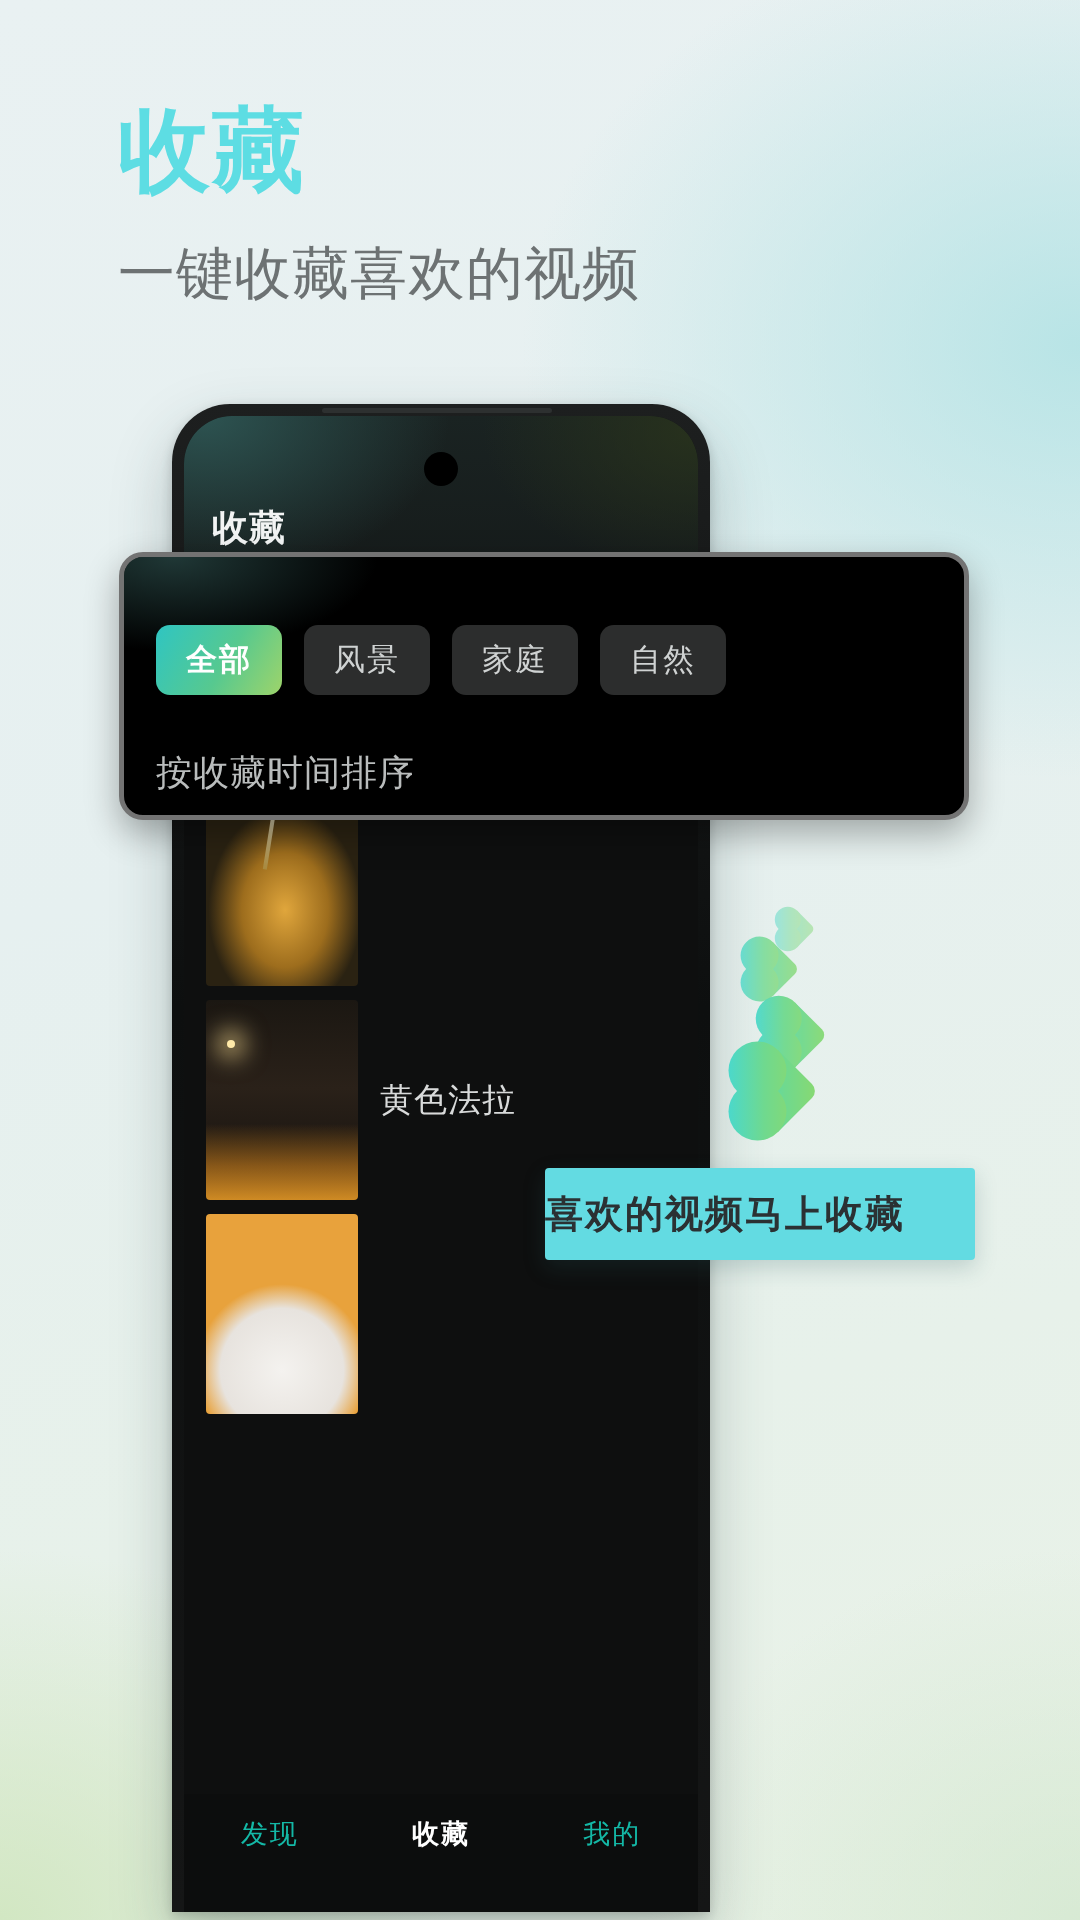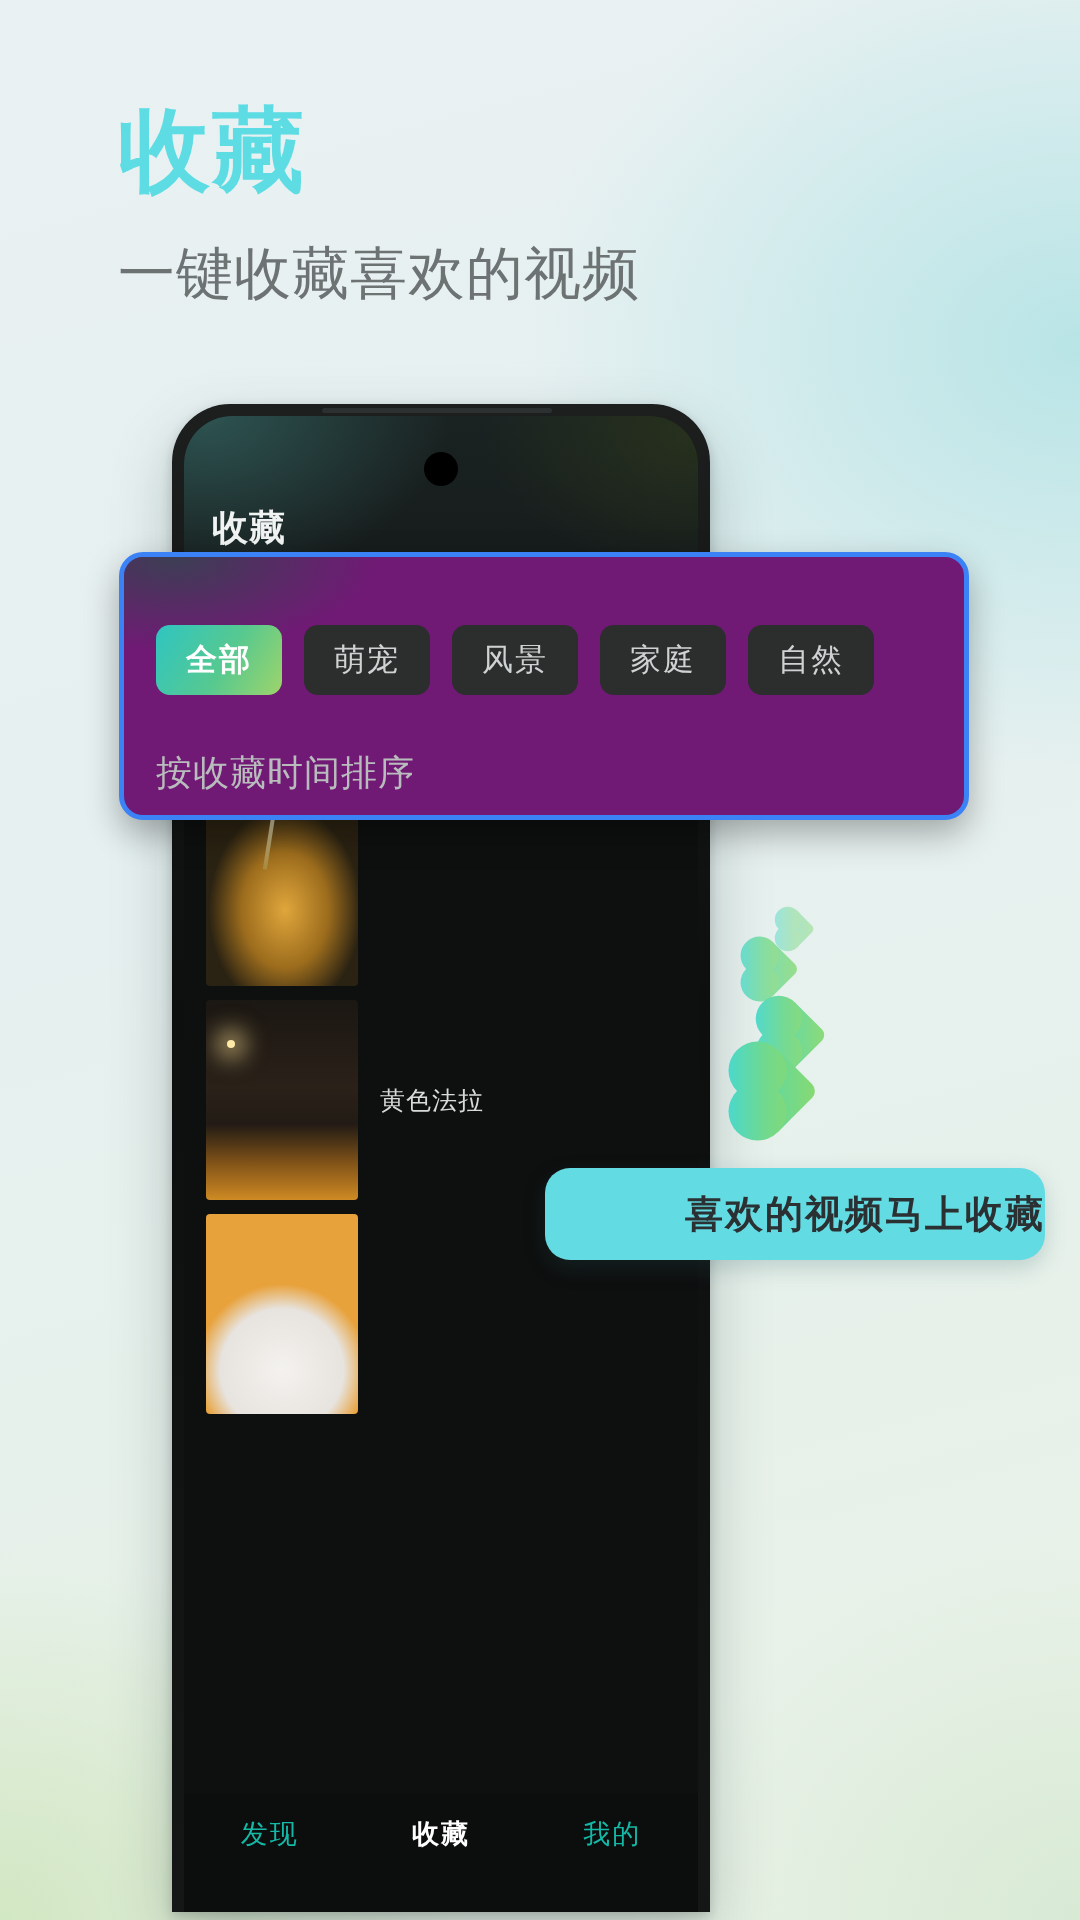--- a/index.html
+++ b/index.html
@@ -101,21 +101,21 @@
     background:
       radial-gradient(120px 120px at 50% 68%, #f2f0ee 0%, #d9d6d2 58%, #b9b6b2 78%, #8e8b87 100%),
       linear-gradient(180deg,#e9eaea 0%,#cfd1d2 100%);
   }
   .thumb-dog {
     background:
       radial-gradient(110px 110px at 50% 78%, #f4f2ef 0%, #e7e3de 56%, #e8a23c 78%),
       linear-gradient(180deg,#f0a93f 0%,#e8982c 100%);
   }
   .row-label {
-    margin-left:22px; font-size:25px; color:#d8dada; letter-spacing:1px;
+    margin-left:22px; font-size:33px; color:#d8dada; letter-spacing:1px;
     white-space:nowrap;
   }
 
   
   #bottom-nav {
     position:absolute; left:0; right:0; bottom:0; height:118px;
     background:#0c0d0d; display:flex; align-items:flex-start;
     padding-top:22px;
   }
   .nav-item { flex:1; text-align:center; font-size:27px; color:#14b8a6; letter-spacing:2px; }
@@ -134,22 +134,22 @@
   .heart::after{ left:0; top:-50%; width:100%; height:100%; }
 
   #heart1 { left:784px; top:916px;  width:26px; height:26px; border-radius:0 0 5px 0; opacity:0.48; }
   #heart2 { left:754px; top:950px;  width:38px; height:38px; border-radius:0 0 7px 0; opacity:0.80; }
   #heart3 { left:772px; top:1012px; width:46px; height:46px; border-radius:0 0 8px 0; opacity:0.95; }
   #heart4 { left:749px; top:1062px; width:58px; height:58px; border-radius:0 0 10px 0; opacity:1; }
 
   
   #filter-panel {
     position:absolute; left:119px; top:552px; width:850px; height:268px;
-    background:#701a75;
-    border:5px solid #3b82f6;
+    background:#000000;
+    border:5px solid #737373;
     border-radius:24px;
     box-shadow:0 14px 34px rgba(0,0,0,0.30);
     overflow:hidden;
   }
   #filter-panel-glow{
     position:absolute; left:0; top:0; right:0; height:120px;
     background:radial-gradient(260px 120px at 6% 0%, rgba(42,74,72,0.75) 0%, rgba(22,28,28,0) 78%);
   }
   #chips {
     position:absolute; left:32px; top:68px; right:0;
@@ -165,23 +165,23 @@
     background:linear-gradient(120deg,#2fc5c2 0%, #57c98f 55%, #9ed46a 100%);
     color:#ffffff; font-weight:700;
   }
   #sort-label {
     position:absolute; left:32px; top:192px;
     font-size:36px; color:#b9bcbc; letter-spacing:1px;
   }
 
   
   #tooltip {
-    position:absolute; left:545px; top:1168px; width:500px; height:92px;
-    background:#63dbe2; border-radius:25px;
-    display:flex; align-items:center; justify-content:flex-end;
+    position:absolute; left:545px; top:1168px; width:430px; height:92px;
+    background:#63dbe2; border-radius:4px;
+    display:flex; align-items:center; justify-content:flex-start;
     box-shadow:0 8px 22px rgba(40,90,95,0.22);
   }
   #tooltip-text { font-size:38px; font-weight:700; color:#2b3133; letter-spacing:2px; }
 </style>
 </head>
 <body>
 
 <div id="bg"></div>
 
 <div id="headline">
@@ -220,21 +220,20 @@
 
 <div class="heart" id="heart1"></div>
 <div class="heart" id="heart2"></div>
 <div class="heart" id="heart3"></div>
 <div class="heart" id="heart4"></div>
 
 <div id="filter-panel">
   <div id="filter-panel-glow"></div>
   <div id="chips">
     <div class="chip active">全部</div>
-    <div class="chip">萌宠</div>
     <div class="chip">风景</div>
     <div class="chip">家庭</div>
     <div class="chip">自然</div>
   </div>
   <div id="sort-label">按收藏时间排序</div>
 </div>
 
 <div id="tooltip">
   <div id="tooltip-text">喜欢的视频马上收藏</div>
 </div>

